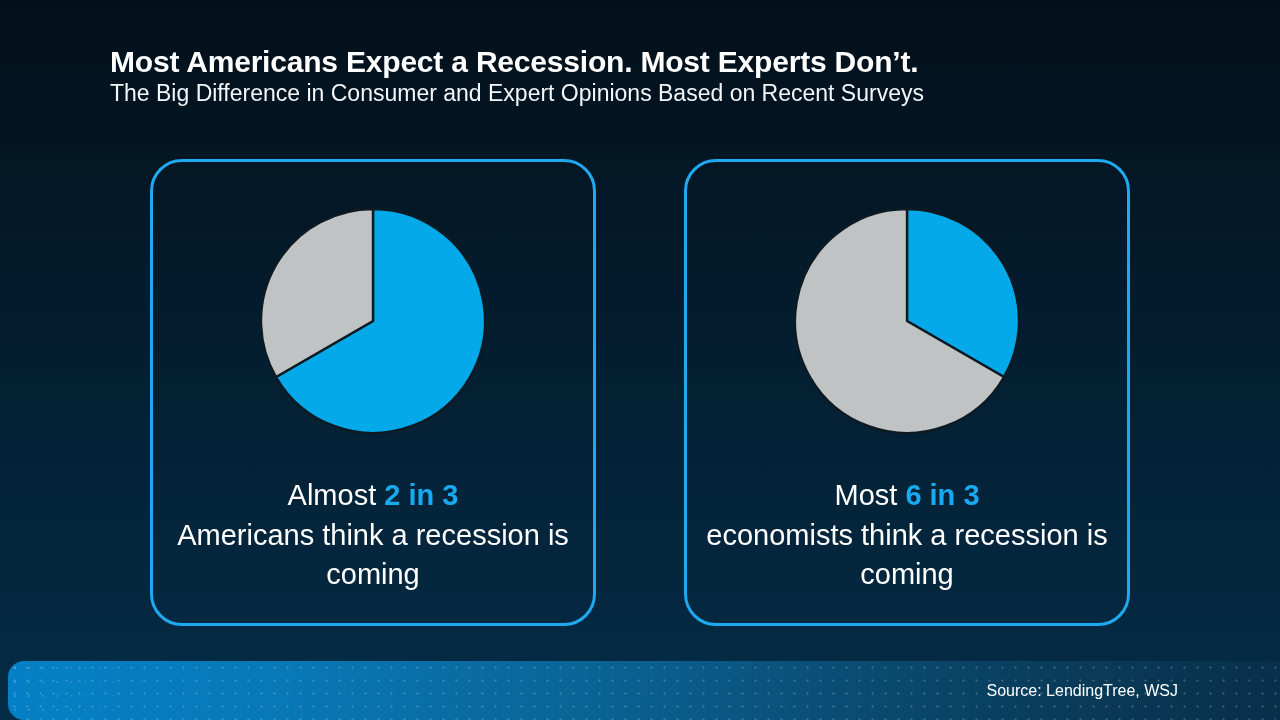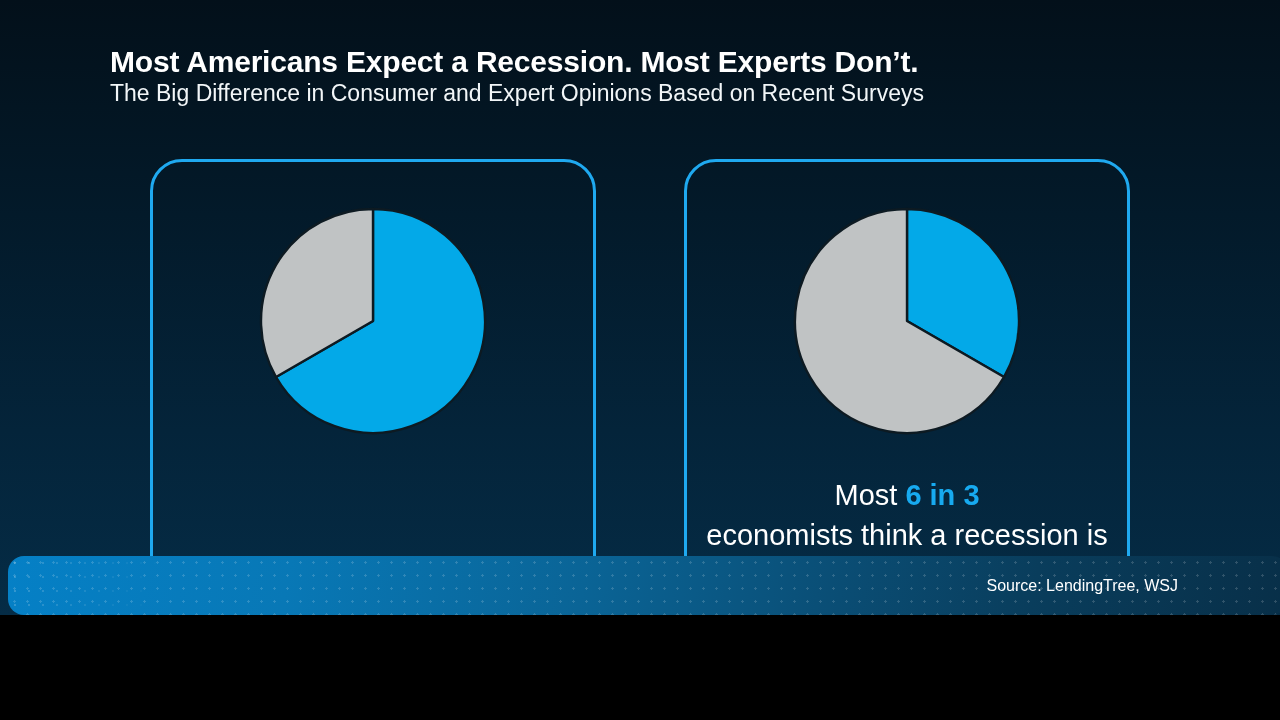--- a/index.html
+++ b/index.html
@@ -3,21 +3,21 @@
 <meta charset="utf-8">
 <style>
   html, body {
     margin: 0;
     padding: 0;
     background: #000;
   }
   #slide {
     position: relative;
     width: 1280px;
-    height: 615px;
+    height: 720px;
     overflow: hidden;
     background: linear-gradient(180deg, #03101a 0%, #031a2a 35%, #04243a 70%, #052c46 100%);
     font-family: "Liberation Sans", sans-serif;
     -webkit-font-smoothing: antialiased;
   }
 
   
   #header {
     position: absolute;
     left: 110px;
@@ -124,20 +124,24 @@
 
   <div class="card" id="card-left">
     <div class="pie-wrap">
       <svg class="pie-svg" width="230" height="230" viewBox="0 0 230 230" aria-hidden="true">
         <g transform="translate(115,115)">
           <path fill="#03A9E8" stroke="#0D1A22" stroke-width="2.4" stroke-linejoin="round" d="M 0 0 L 0 -112 A 112 112 0 1 1 -96.99 56 Z"></path>
           <path fill="#C0C3C4" stroke="#0D1A22" stroke-width="2.4" stroke-linejoin="round" d="M 0 0 L -96.99 56 A 112 112 0 0 1 0 -112 Z"></path>
         </g>
       </svg>
     </div>
+    <div class="caption">
+      <span>Almost </span><span class="hl">2 in 3</span><br>
+      <span>Americans think a recession is coming</span>
+    </div>
   </div>
 
   <div class="card" id="card-right">
     <div class="pie-wrap">
       <svg class="pie-svg" width="230" height="230" viewBox="0 0 230 230" aria-hidden="true">
         <g transform="translate(115,115)">
           <path fill="#03A9E8" stroke="#0D1A22" stroke-width="2.4" stroke-linejoin="round" d="M 0 0 L 0 -112 A 112 112 0 0 1 96.99 56 Z"></path>
           <path fill="#C0C3C4" stroke="#0D1A22" stroke-width="2.4" stroke-linejoin="round" d="M 0 0 L 96.99 56 A 112 112 0 1 1 0 -112 Z"></path>
         </g>
       </svg>

